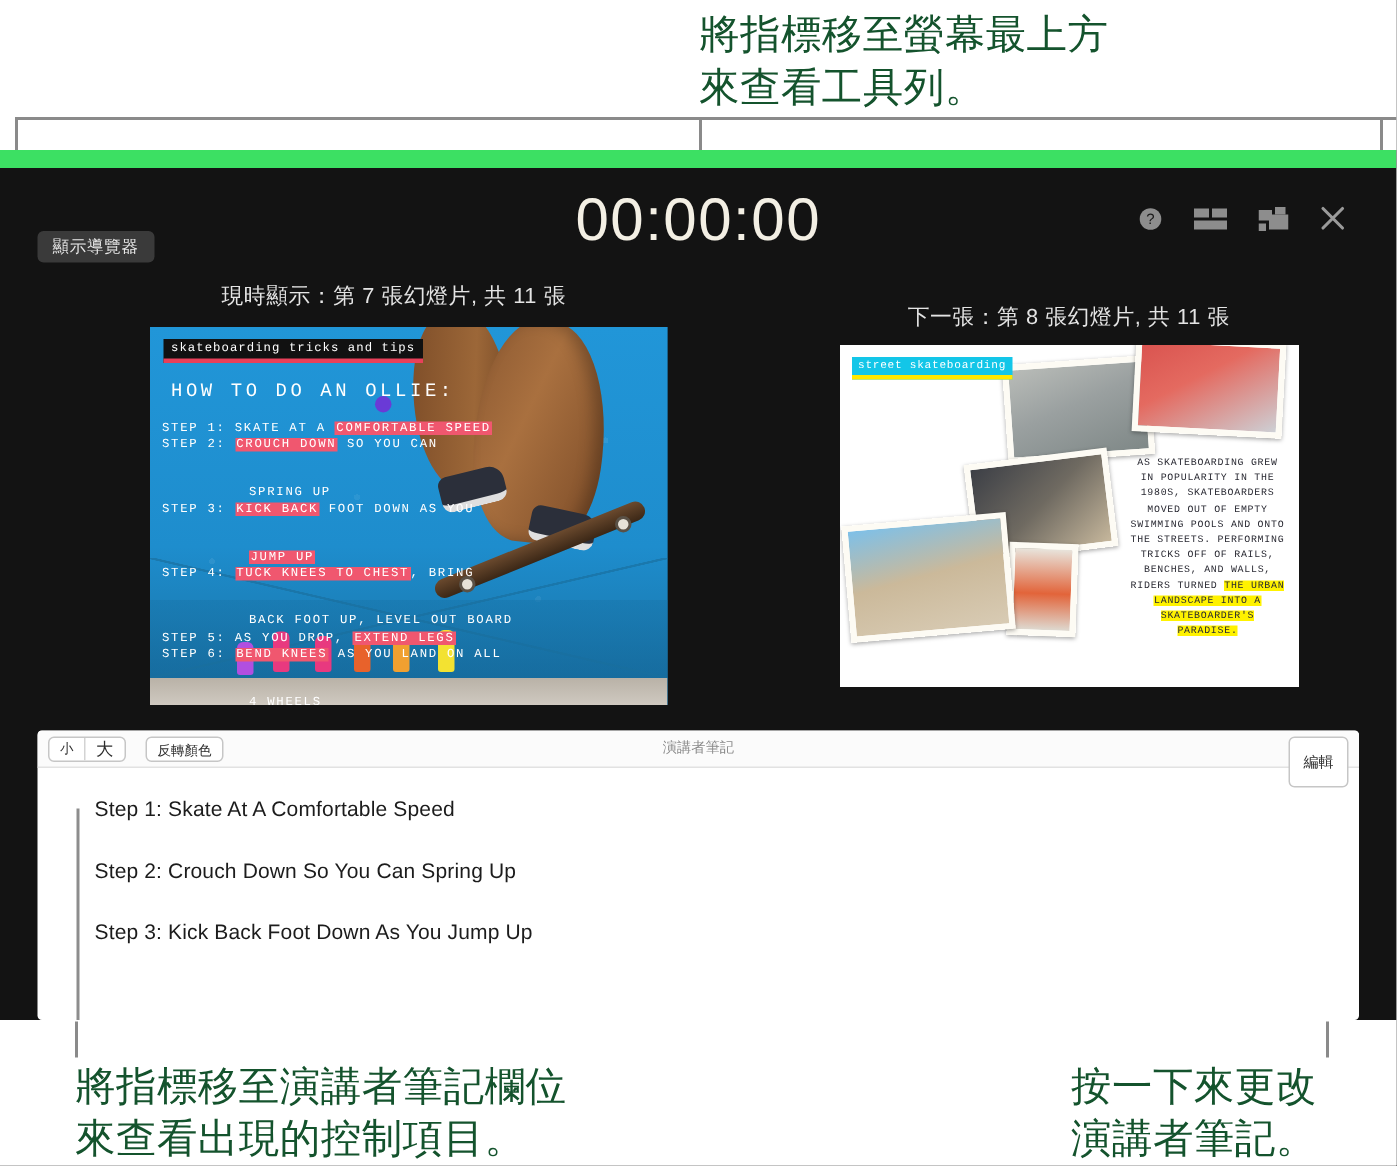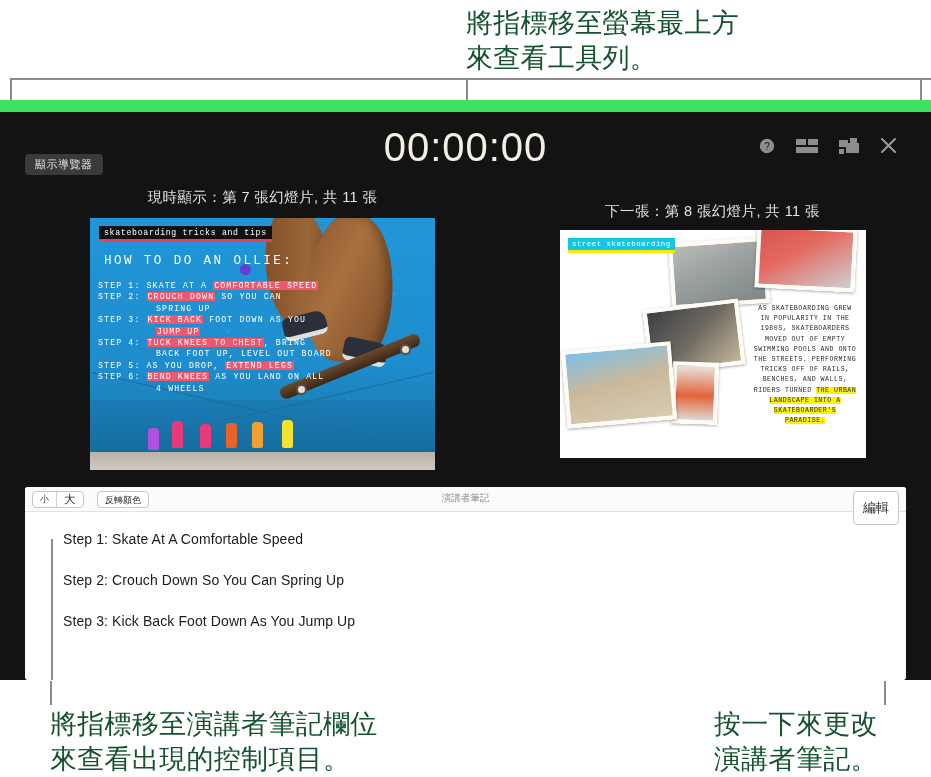--- a/index.html
+++ b/index.html
@@ -81,21 +81,21 @@
     font-size: 14.5px;
     letter-spacing: 0.4px;
     white-space: nowrap;
   }
   #current-slide-label { left: 90px; width: 345px; top: 88px; text-align: center; }
   #next-slide-label   { left: 560px; width: 305px; top: 102px; text-align: center; }
 
   
   #current-slide {
     position: absolute;
-    left: 90px; top: 118px;
+    left: 100px; top: 118px;
     width: 345px; height: 252px;
     background: #1d8fd1;
     overflow: hidden;
   }
   .slide-sky {
     position: absolute; left:0; top:0; width:100%; height:100%;
     background:
       radial-gradient(circle at 12% 62%, rgba(255,255,255,.07) 0 2px, transparent 2px),
       radial-gradient(circle at 62% 18%, rgba(255,255,255,.10) 0 2px, transparent 2px),
       radial-gradient(circle at 88% 30%, rgba(255,255,255,.08) 0 2px, transparent 2px),
@@ -142,21 +142,21 @@
     position: absolute;
     left: 8px; top: 62px;
     width: 300px;
     color: #ffffff;
     font-family: "Liberation Mono", "DejaVu Sans Mono", monospace;
     font-size: 8.2px;
     line-height: 11.4px;
     letter-spacing: 1.15px;
   }
   .slide-steps .row { white-space: nowrap; }
-  .slide-steps .indent { padding-left: 58px; }
+  .slide-steps .indent { padding-left: 58px; margin-top: 20px; }
   .hl { background: #f0576f; padding: 0 1px; }
 
   .skater-leg {
     position: absolute;
     right: 42px; top: -4px;
     width: 86px; height: 148px;
     background: linear-gradient(110deg, #8d5a32 0%, #a9703f 40%, #7c4c28 100%);
     border-radius: 42% 48% 34% 40% / 52% 58% 40% 44%;
     transform: rotate(6deg);
     box-shadow: inset -6px 0 10px rgba(0,0,0,.25);
@@ -290,21 +290,21 @@
   }
   #edit-button {
     position: absolute;
     right: 7px; top: 4px;
     height: 17px;
     padding: 16px 9px;
     display: flex; align-items: center;
     border: 1px solid #c6c6c6;
     border-radius: 4px;
     background: #fff;
-    font-size: 13px;
+    font-size: 10px;
     color: #2d2d2d;
   }
   #notes-body {
     position: relative;
     height: 168px;
     padding: 18px 0 0 38px;
   }
   .note-line {
     font-size: 14px;
     color: #1c1c1c;

